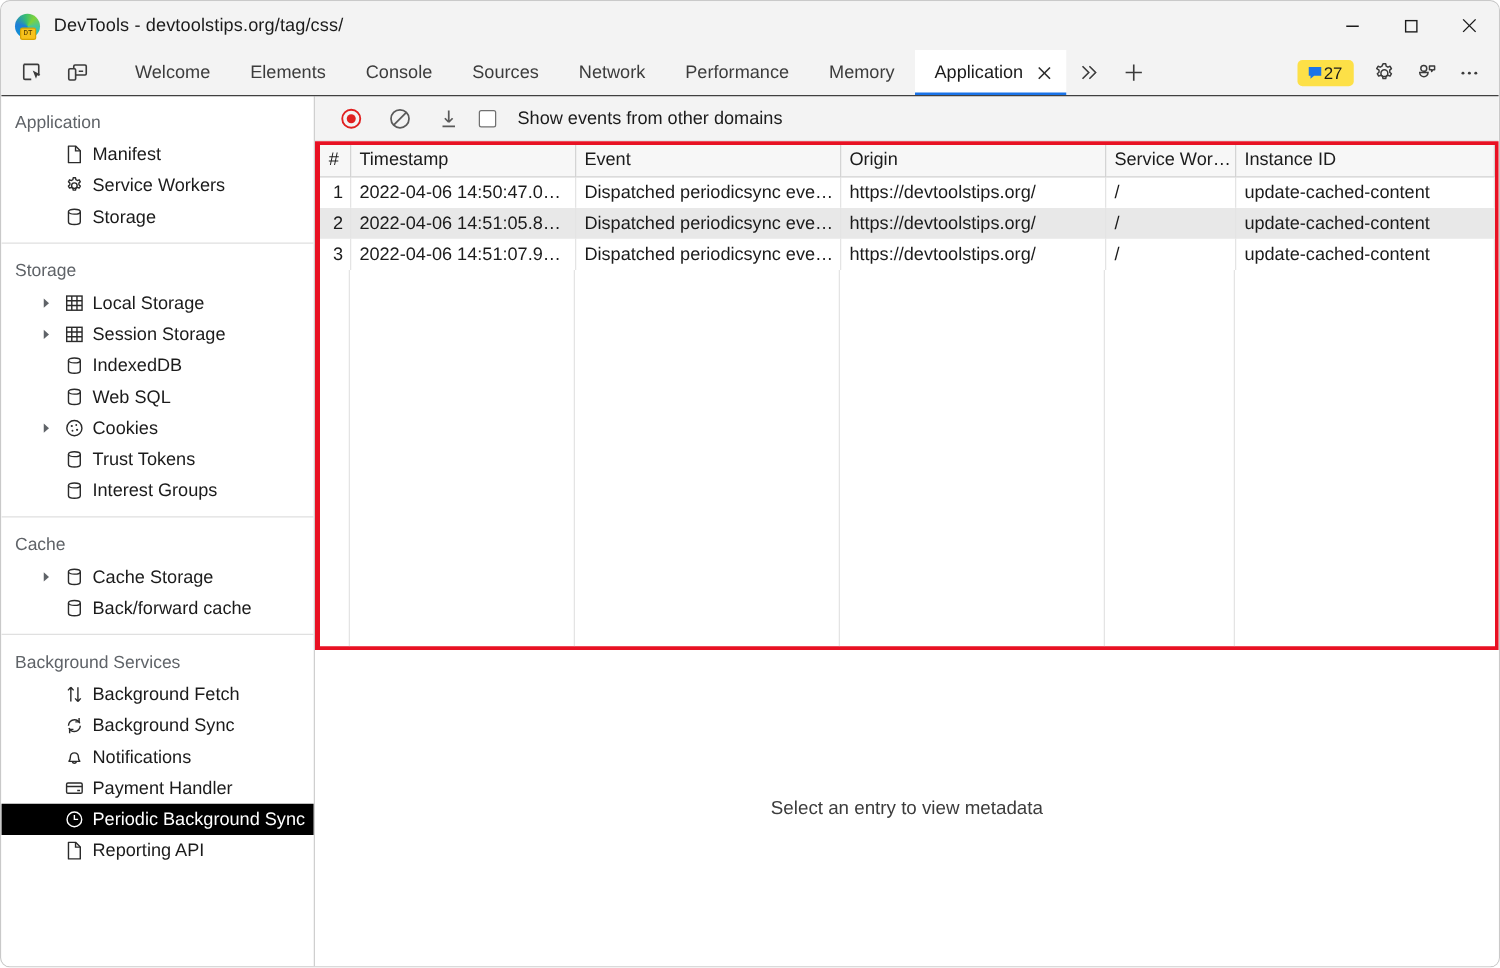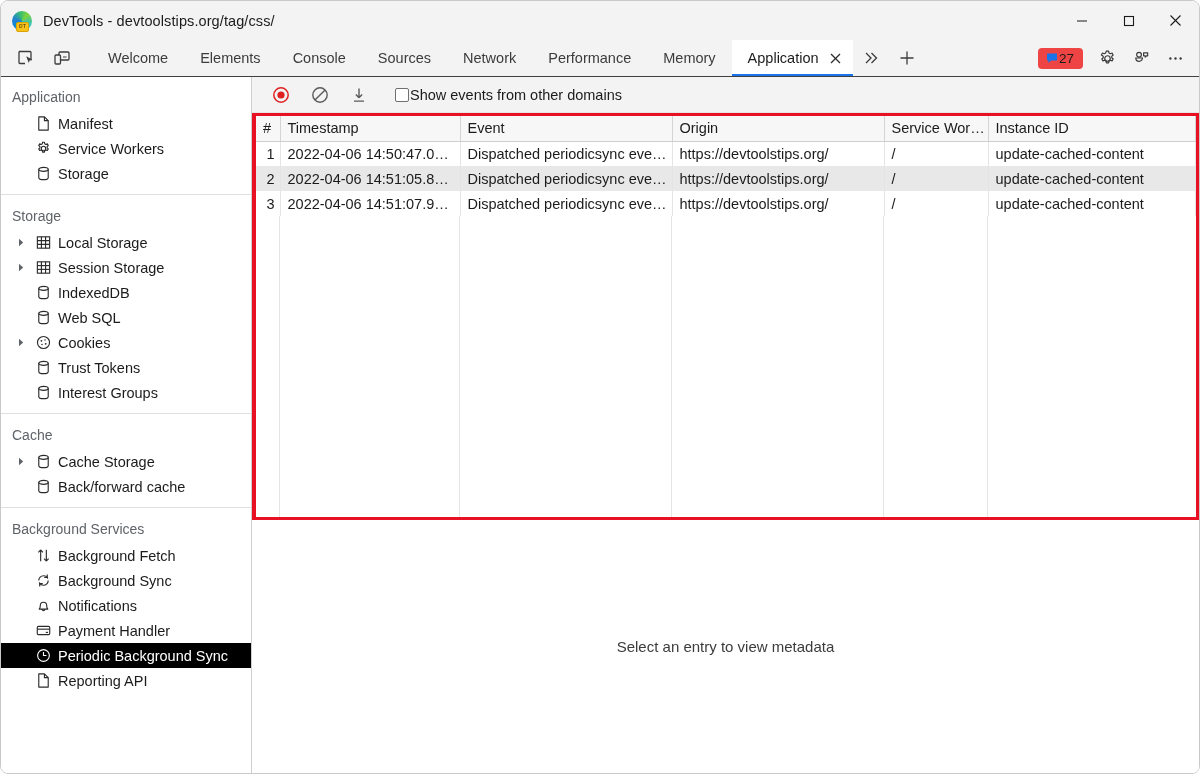--- a/index.html
+++ b/index.html
@@ -89,21 +89,21 @@
   .chev-more, .tab-add {
     width: 36px; display: flex; align-items: center; justify-content: center;
     color: #3b3b3b;
   }
   .tabstrip-right {
     margin-left: auto; display: flex; align-items: center;
     padding-right: 8px; gap: 2px;
   }
   .issues-badge {
     display: flex; align-items: center; gap: 0;
-    background: #ef4444; border-radius: 4px;
+    background: #fde047; border-radius: 4px;
     padding: 3px 9px 3px 7px;
     font-size: 13.5px; color: #1b1b1b;
     margin-right: 6px;
   }
   .msg-icon { color: #1a73e8; display: flex; }
   .sq-icon {
     width: 32px; height: 28px;
     display: flex; align-items: center; justify-content: center;
     color: #3b3b3b; border-radius: 3px;
   }
@@ -122,21 +122,21 @@
   }
   .side-section { padding-bottom: 8px; }
   .side-section + .side-section { border-top: 1px solid #e0e0e0; padding-top: 9px; }
   .side-header {
     font-size: 14px; color: #5f6368;
     padding: 4px 0 6px 11px;
   }
   .side-item {
     display: flex; align-items: center;
     height: 25px;
-    padding-left: 11px;
+    padding-left: 27px;
     font-size: 14.5px; color: #1b1b1b;
     white-space: nowrap;
   }
   .side-item.selected { background: #000000; color: #ffffff; }
   .side-item.selected .side-ico { color: #ffffff; }
   .twisty {
     width: 18px; min-width: 18px; display: flex; align-items: center; justify-content: center;
     color: #5f6368;
   }
   .side-ico {
@@ -155,21 +155,21 @@
     display: flex; align-items: center;
     background: #f3f3f3;
     padding-left: 14px;
     border-bottom: 1px solid #e6e6e6;
   }
   .abtn {
     width: 30px; height: 26px;
     display: flex; align-items: center; justify-content: center;
     border-radius: 3px; margin-right: 9px; color: #5a5a5a;
   }
-  .chk-wrap { display: flex; align-items: center; margin-left: 12px; gap: 1px; }
+  .chk-wrap { display: flex; align-items: center; gap: 17px; }
   .chk {
     width: 14px; height: 14px; border: 1.4px solid #707070; border-radius: 2px;
     background: #fff;
   }
   .chk-label { font-size: 14.5px; color: #1b1b1b; }
 
   
   .table-zone {
     position: relative;
     height: 407px; min-height: 407px;

